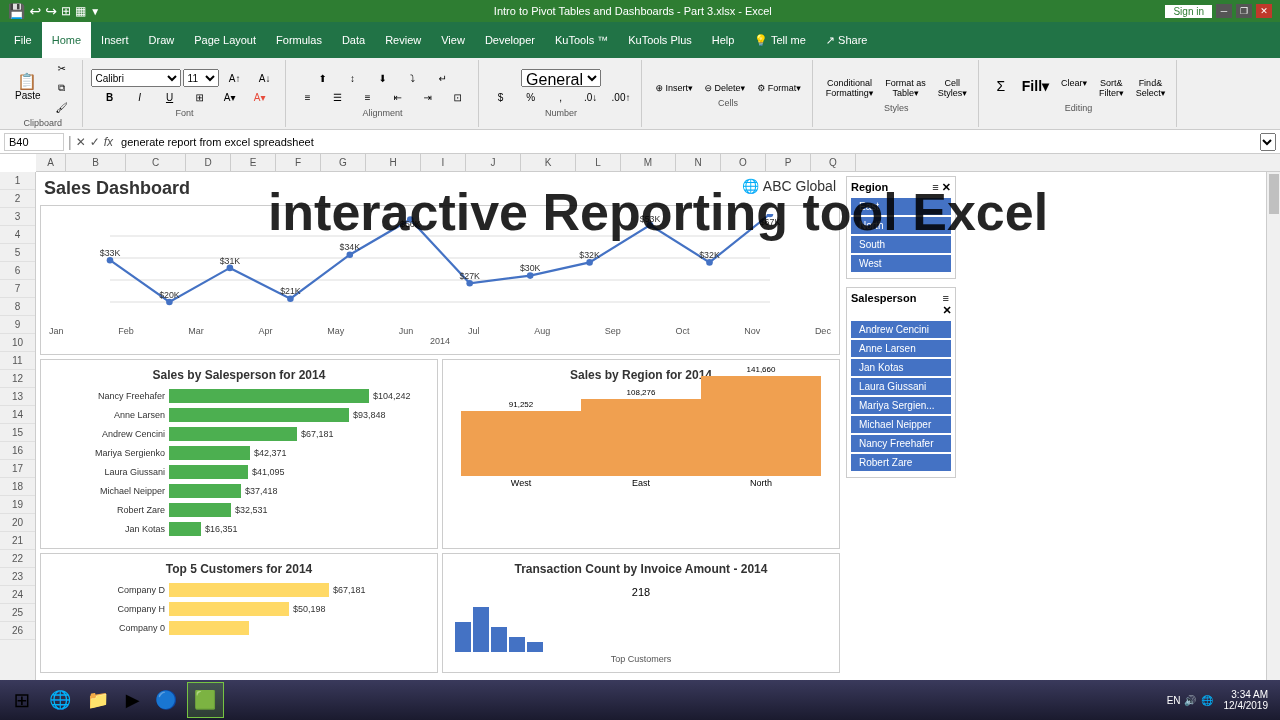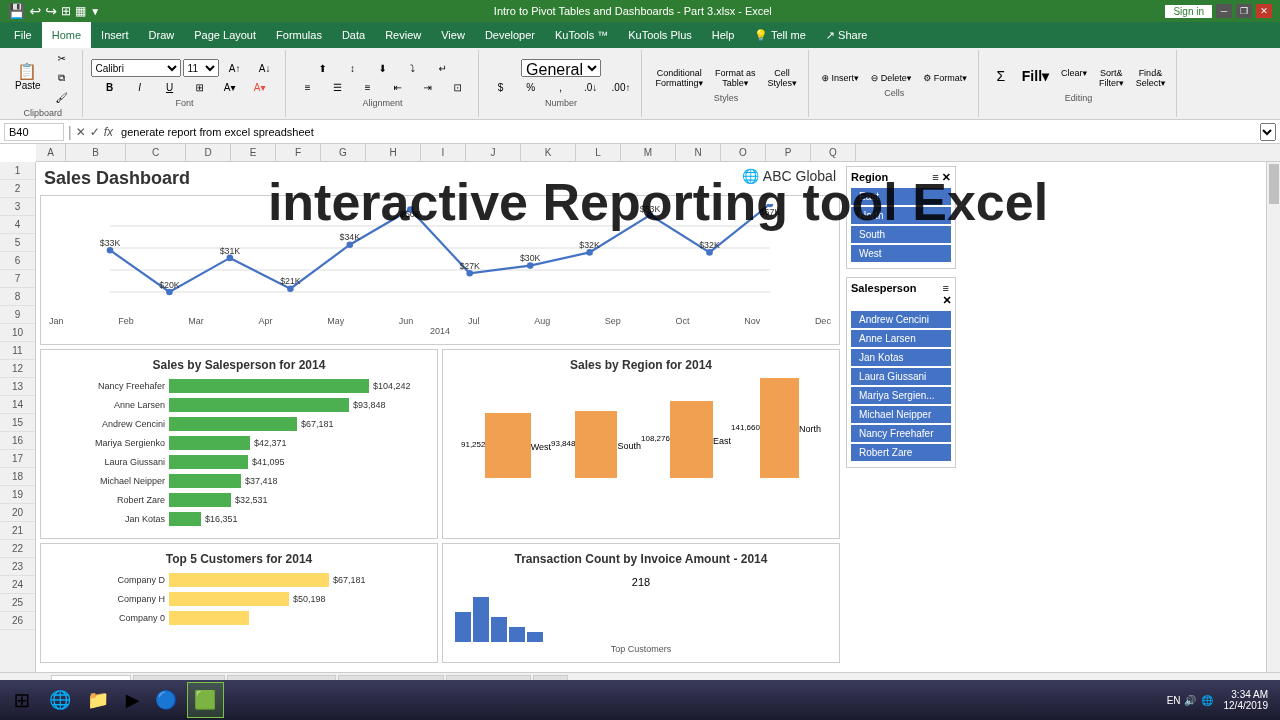--- a/index.html
+++ b/index.html
@@ -19,21 +19,21 @@
     .title-bar-center { flex: 1; text-align: center; }
     .title-btn { width: 16px; height: 14px; background: #555; border: none; cursor: pointer; font-size: 9px; color: #fff; display: flex; align-items: center; justify-content: center; }
     .title-btn.close { background: #c0392b; }
     .sign-in-btn { background: #fff; color: #2e7d32; border: none; padding: 1px 8px; font-size: 10px; cursor: pointer; }
 
     
     .ribbon-tabs {
       background: #217346;
       display: flex;
       align-items: center;
-      height: 26px;
+      height: 36px;
       padding: 0 4px;
     }
     .ribbon-tab {
       color: #fff;
       padding: 4px 10px;
       font-size: 11px;
       cursor: pointer;
       height: 100%;
       display: flex;
       align-items: center;
@@ -208,20 +208,21 @@
       height: 14px;
       background: #4caf50;
     }
     .bar-value {
       font-size: 9px;
       padding-left: 4px;
       color: #333;
     }
     .vert-bar-col {
       display: flex;
+      flex-direction: column;
       align-items: center;
       flex: 1;
     }
     .vert-bar-val {
       font-size: 8px;
       margin-bottom: 2px;
     }
     .vert-bar {
       width: 100%;
       background: #f0a050;
@@ -488,33 +489,33 @@
       <button class="ribbon-btn">$</button>
       <button class="ribbon-btn">%</button>
       <button class="ribbon-btn">,</button>
       <button class="ribbon-btn">.0↓</button>
       <button class="ribbon-btn">.00↑</button>
     </div>
     <span class="ribbon-group-label">Number</span>
   </div>
   <div class="ribbon-group">
     <div style="display:flex;gap:2px;">
+      <button class="ribbon-btn" style="font-size:9px;">⊕ Insert▾</button>
+      <button class="ribbon-btn" style="font-size:9px;">⊖ Delete▾</button>
+      <button class="ribbon-btn" style="font-size:9px;">⚙ Format▾</button>
+    </div>
+    <span class="ribbon-group-label">Cells</span>
+  </div>
+  <div class="ribbon-group">
+    <div style="display:flex;gap:2px;">
       <button class="ribbon-btn" style="font-size:9px;">Conditional<br>Formatting▾</button>
       <button class="ribbon-btn" style="font-size:9px;">Format as<br>Table▾</button>
       <button class="ribbon-btn" style="font-size:9px;">Cell<br>Styles▾</button>
     </div>
     <span class="ribbon-group-label">Styles</span>
-  </div>
-  <div class="ribbon-group">
-    <div style="display:flex;gap:2px;">
-      <button class="ribbon-btn" style="font-size:9px;">⊕ Insert▾</button>
-      <button class="ribbon-btn" style="font-size:9px;">⊖ Delete▾</button>
-      <button class="ribbon-btn" style="font-size:9px;">⚙ Format▾</button>
-    </div>
-    <span class="ribbon-group-label">Cells</span>
   </div>
   <div class="ribbon-group">
     <div style="display:flex;gap:2px;">
       <button class="ribbon-btn" style="font-size:14px;">Σ</button>
       <button class="ribbon-btn" style="font-size:14px;font-weight:bold;">Fill▾</button>
       <button class="ribbon-btn" style="font-size:9px;">Clear▾</button>
       <button class="ribbon-btn" style="font-size:9px;">Sort&amp;<br>Filter▾</button>
       <button class="ribbon-btn" style="font-size:9px;">Find&amp;<br>Select▾</button>
     </div>
     <span class="ribbon-group-label">Editing</span>
@@ -699,25 +700,20 @@
 
         <div class="chart-box chart-half">
           <div class="chart-title">Sales by Region for 2014</div>
           <div style="display:flex;align-items:flex-end;justify-content:space-around;height:100px;padding:0 10px;">
             <div class="vert-bar-col">
               <div class="vert-bar-val">91,252</div>
               <div class="vert-bar" style="height:65px;"></div>
               <div class="vert-bar-label">West</div>
             </div>
             <div class="vert-bar-col">
-              <div class="vert-bar-val">93,848</div>
-              <div class="vert-bar" style="height:67px;"></div>
-              <div class="vert-bar-label">South</div>
-            </div>
-            <div class="vert-bar-col">
               <div class="vert-bar-val">108,276</div>
               <div class="vert-bar" style="height:77px;"></div>
               <div class="vert-bar-label">East</div>
             </div>
             <div class="vert-bar-col">
               <div class="vert-bar-val">141,660</div>
               <div class="vert-bar" style="height:100px;"></div>
               <div class="vert-bar-label">North</div>
             </div>
           </div>

